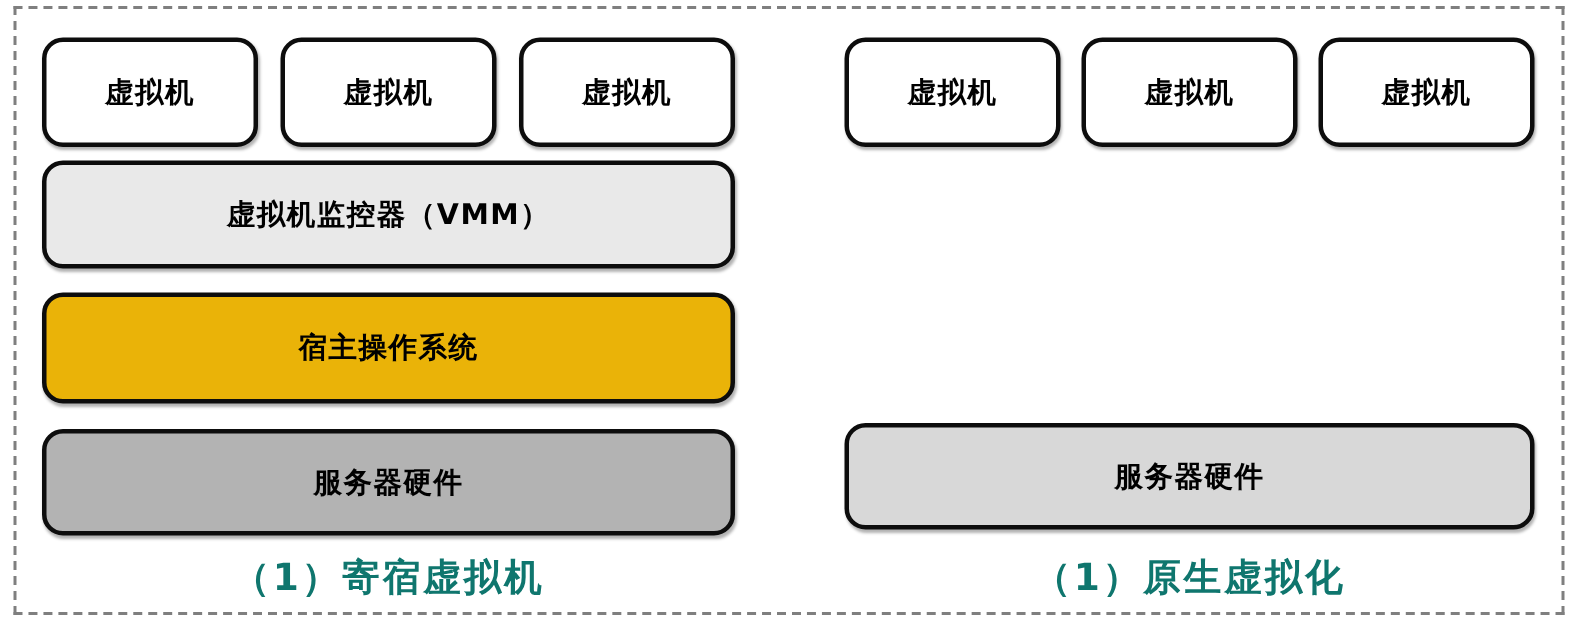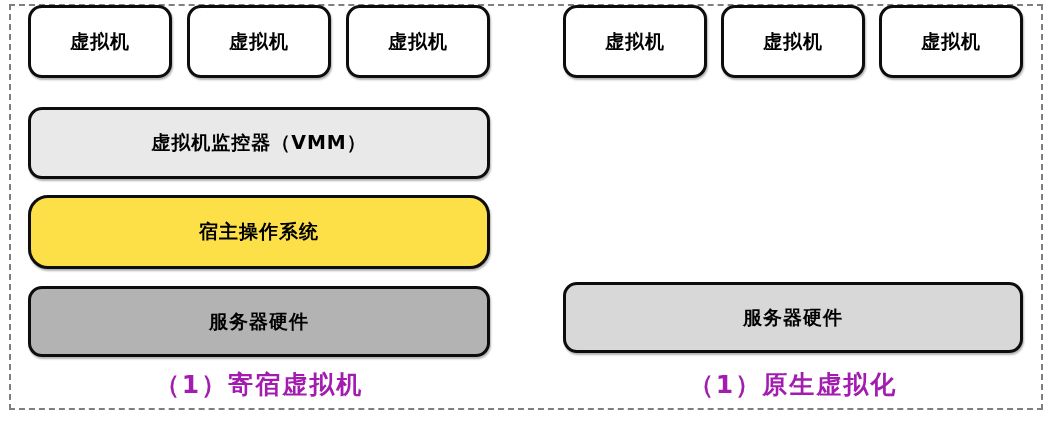--- a/index.html
+++ b/index.html
@@ -18,55 +18,55 @@
     left: 9px; top: 4px;
     width: 1034px; height: 406px;
     border: 2px dashed #7f7f7f;
   }
   .column { position: absolute; top: 0; height: 423px; }
   .column-left  { left: 28px;  width: 462px; }
   .column-right { left: 563px; width: 460px; }
 
   .vm-row {
     position: absolute;
-    top: 5px; left: 0; right: 0;
+    top: 25px; left: 0; right: 0;
     height: 73px;
     display: flex;
     justify-content: space-between;
   }
   .box {
     border: 3px solid #0d0d0d;
     border-radius: 14px;
     display: flex;
     align-items: center;
     justify-content: center;
     font-size: 19px;
     font-weight: 600;
     letter-spacing: 1px;
     box-shadow: 1px 2px 2px rgba(0,0,0,0.30);
     background: #ffffff;
   }
   .vm-box { width: 144px; height: 73px; }
   .layer { position: absolute; left: 0; right: 0; text-align: right; }
 
   .vmm-layer     { top: 107px; height: 72px; background: #e9e9e9; }
-  .hostos-layer  { top: 195px; height: 74px; background: #fde047; border-radius: 20px; }
+  .hostos-layer  { top: 195px; height: 74px; background: #eab308; }
   .hw-layer-left { top: 286px; height: 71px; background: #b3b3b3; }
 
   .hypervisor-layer { top: 110px; height: 146px; background: #f0f0f0; border-radius: 24px; }
   .hw-layer-right   { top: 282px; height: 71px;  background: #d8d8d8; }
 
   .caption {
     position: absolute;
     top: 368px; left: 0; right: 0;
     text-align: center;
     font-size: 25px;
     font-weight: 600;
     letter-spacing: 2px;
-    color: #a21caf;
+    color: #0f766e;
   }
 </style>
 </head>
 <body>
 
 <div class="canvas">
 
   <div class="dashed-frame"></div>
 
   <div class="column column-left">

